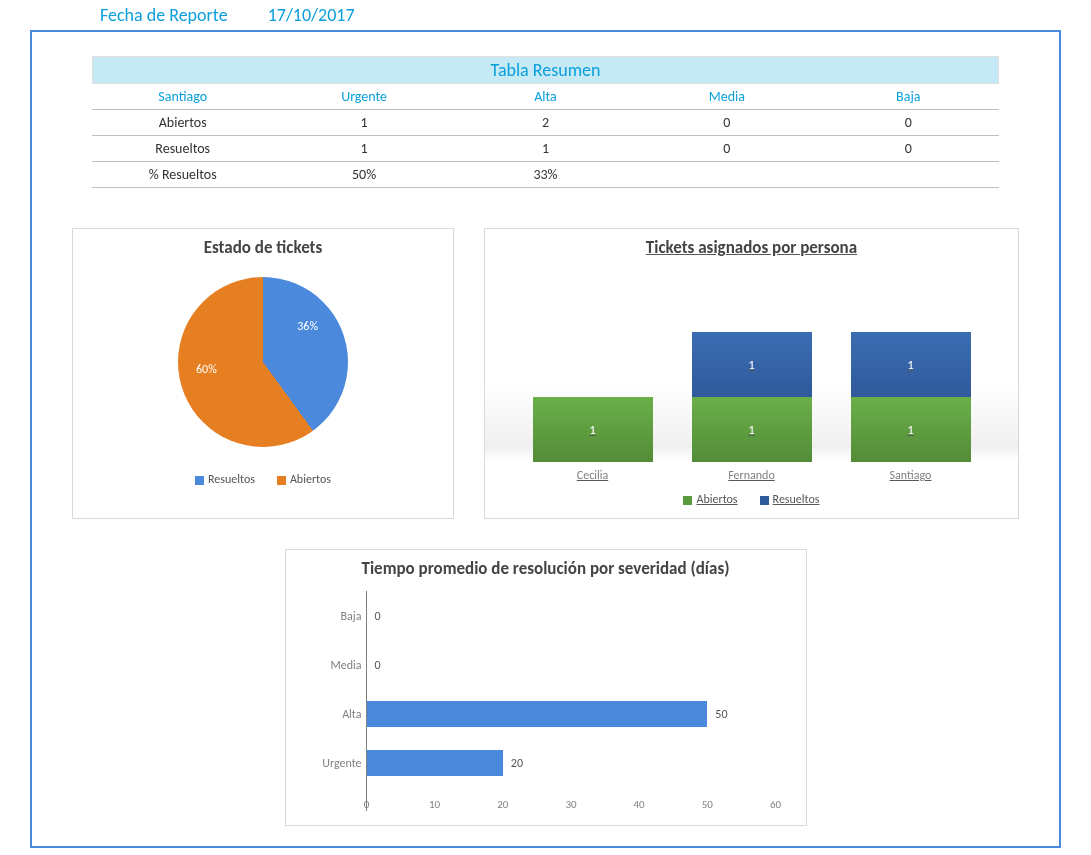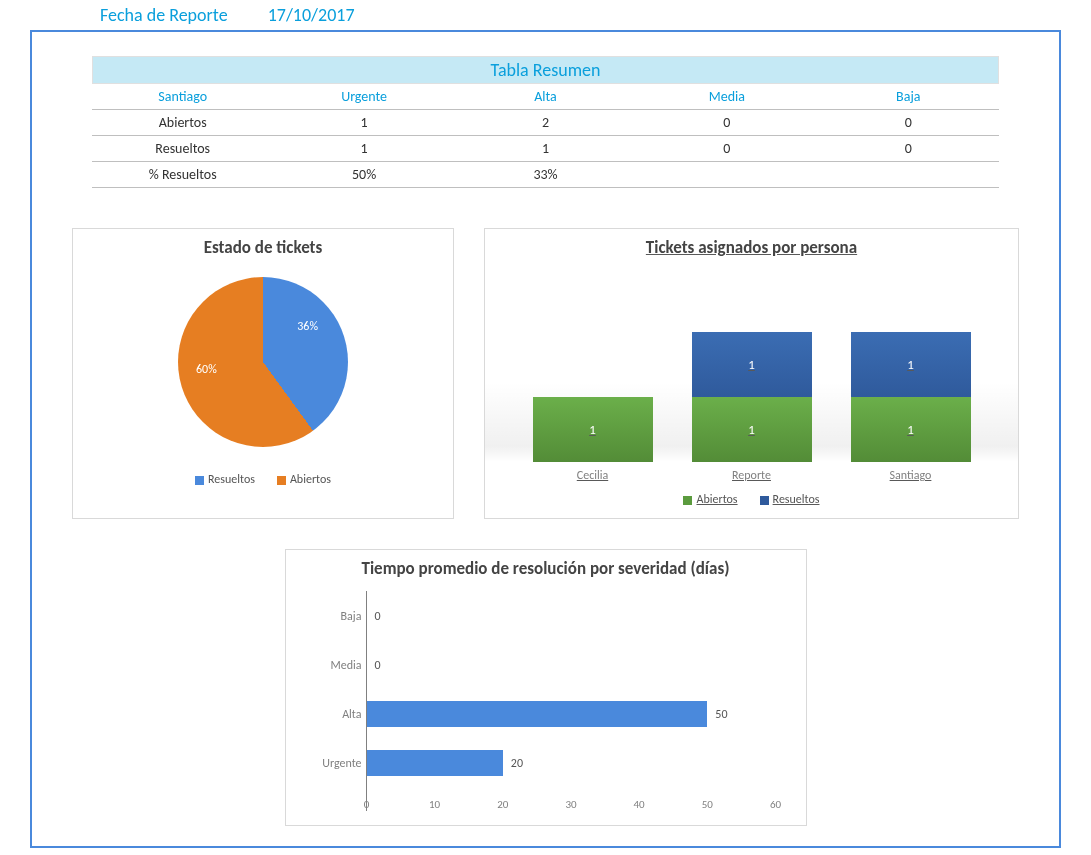--- a/index.html
+++ b/index.html
@@ -143,21 +143,21 @@
           </div>
           <div class="stack-col">
             <div class="stack-bar">
               <div class="seg seg-green" style="height:65px">1</div>
               <div class="seg seg-blue" style="height:65px">1</div>
             </div>
           </div>
         </div>
         <div class="stack-catlabels">
           <span>Cecilia</span>
-          <span>Reporte</span>
+          <span>Fernando</span>
           <span>Santiago</span>
         </div>
         <div class="legend">
           <span><span class="swatch" style="background:var(--green)"></span><span>Abiertos</span></span>
           <span><span class="swatch" style="background:var(--dark-blue)"></span><span>Resueltos</span></span>
         </div>
       </div>
     </div>
 
     <div class="hbar-wrap">

